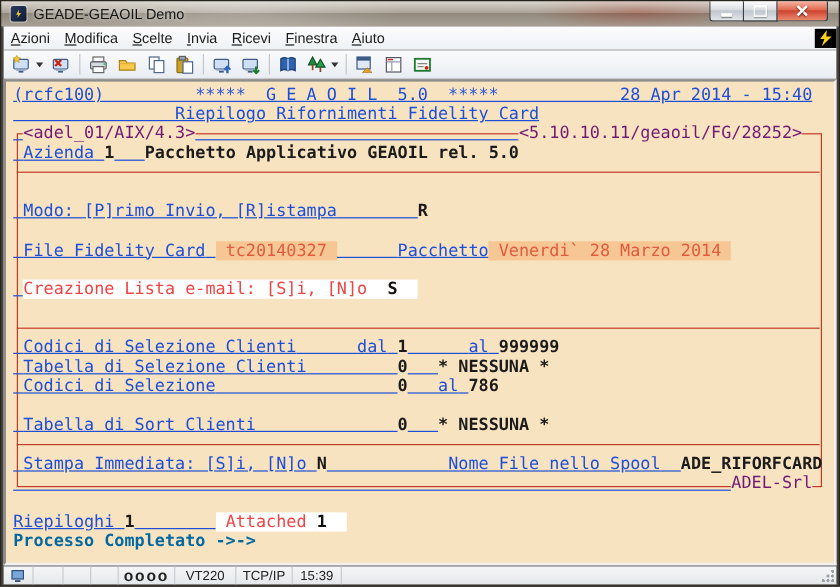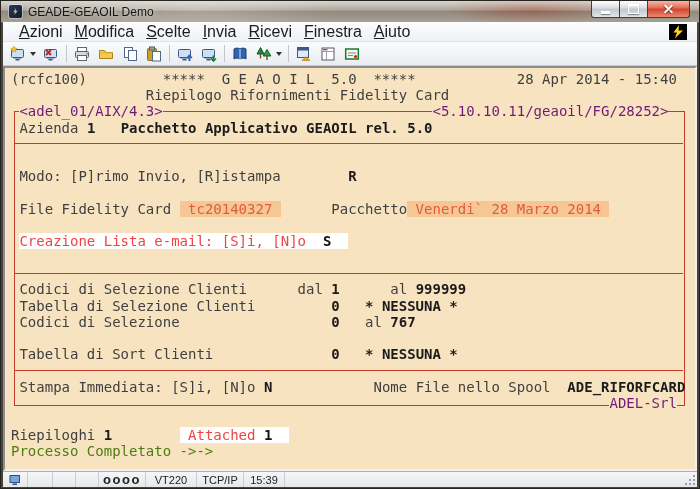--- a/index.html
+++ b/index.html
@@ -28,47 +28,47 @@
     background:linear-gradient(#f7b5a6,#e06a4e 45%,#ce4330 50%,#ea8a6e);}
   .glyph-min{width:9px;height:3px;background:#fff;box-shadow:0 1px 1px rgba(0,0,0,.45);margin-top:6px;}
   .glyph-max{width:9px;height:7px;border:1px solid #fff;border-top-width:2px;box-shadow:0 1px 1px rgba(0,0,0,.35);}
   .glyph-close{position:relative;width:11px;height:11px;}
   .glyph-close::before,.glyph-close::after{content:"";position:absolute;left:0;top:4.5px;width:11px;height:2px;background:#fff;
     box-shadow:0 1px 1px rgba(0,0,0,.4);}
   .glyph-close::before{transform:rotate(45deg);}
   .glyph-close::after{transform:rotate(-45deg);}
   
   .menubar{position:absolute;top:21px;left:2px;right:2px;height:20px;display:flex;align-items:center;
-    background:linear-gradient(#fdfdfe,#eef1f5);border-bottom:1px solid #e0e3e7;padding:0 10px;box-sizing:border-box;
-    font-size:16px;color:#1c1c1c;}
+    background:linear-gradient(#fdfdfe,#eef1f5);border-bottom:1px solid #e0e3e7;padding:0 0;box-sizing:border-box;
+    font-size:12px;color:#1c1c1c;}
   .menu-item{padding:2px 6px;white-space:nowrap;}
   .menu-item u{text-decoration:underline;}
   .hotspot{margin-left:auto;width:18px;height:16px;background:#000;display:flex;align-items:center;justify-content:center;}
   
   .toolbar{position:absolute;top:41px;left:2px;right:2px;height:24px;display:flex;align-items:center;
     background:linear-gradient(#fafbfc,#e9edf2);border-bottom:1px solid #c6cace;padding:0 3px;box-sizing:border-box;}
   .tbtn{width:24px;height:21px;display:flex;align-items:center;justify-content:center;border-radius:2px;}
   .tsep{width:1px;height:17px;background:#c2c6cb;margin:0 3px;}
   .dd{width:0;height:0;border:3.5px solid transparent;border-top:4px solid #333;margin:4px 3px 0 0;}
   
   .client{position:absolute;top:65px;left:2px;right:2px;height:405px;background:#f8e3c1;
     border:2px solid;border-color:#8d8d8d #f1f1f1 #f1f1f1 #8d8d8d;box-sizing:border-box;}
   .screen{position:absolute;left:0;top:0;right:0;bottom:0;padding:3px 0 0 6px;
     font-family:"DejaVu Sans Mono",monospace;font-size:14px;color:#7b7b7b;}
   .redbox{position:absolute;left:9px;top:43px;width:669px;height:293px;border:1px solid #c23a28;z-index:0;}
   .rdiv{position:absolute;left:9px;width:669px;height:1px;background:#c23a28;z-index:0;}
   .rdiv.d1{top:75px;} .rdiv.d2{top:205px;} .rdiv.d3{top:302px;}
   .trow{position:relative;z-index:1;height:16.2px;line-height:16.2px;white-space:pre;}
-  .seg-t{color:#404040;}
+  .seg-t{color:#1d4ed8;text-decoration:underline;}
   .seg-v{color:#1b1b1b;font-weight:bold;}
   .seg-bt{color:#701a75;background:#f8e3c1;}
   .seg-hl{color:#df5c3c;background:#f6c795;}
   .seg-wb{color:#ef4444;background:#ffffff;}
   .seg-wbv{color:#111;background:#ffffff;font-weight:bold;}
-  .seg-msg{color:#4d7c0f;font-weight:normal;}
+  .seg-msg{color:#0369a1;font-weight:bold;}
   
   .statusbar{position:absolute;top:470px;left:2px;right:2px;height:16px;display:flex;align-items:stretch;
     background:linear-gradient(#f5f6f7,#e5e8eb);border-top:1px solid #adb1b7;font-size:11px;color:#222;box-sizing:border-box;}
   .scell{border-right:1px solid #c9cdd2;display:flex;align-items:center;justify-content:center;white-space:nowrap;overflow:hidden;}
   .scell.icon-cell{width:24px;}
   .scell.flexcell{flex:1;border-right:none;position:relative;}
   .sgrip{position:absolute;right:1px;bottom:1px;width:12px;height:12px;
     background:
      radial-gradient(circle at 10px 10px,#9aa0a8 1.2px,transparent 1.4px),
      radial-gradient(circle at 6px 10px,#9aa0a8 1.2px,transparent 1.4px),
@@ -233,21 +233,21 @@
         <div class="trow"></div>
         <div class="trow"><span class="seg-t"> </span><span class="seg-t">Modo: [P]rimo Invio, [R]istampa</span><span class="seg-t">        </span><span class="seg-v">R</span></div>
         <div class="trow"></div>
         <div class="trow"><span class="seg-t"> </span><span class="seg-t">File Fidelity Card</span><span class="seg-t"> </span><span class="seg-hl"> tc20140327 </span><span class="seg-t">      </span><span class="seg-t">Pacchetto</span><span class="seg-hl"> Venerdi` 28 Marzo 2014 </span></div>
         <div class="trow"></div>
         <div class="trow"><span class="seg-t"> </span><span class="seg-wb">Creazione Lista e-mail: [S]i, [N]o  </span><span class="seg-wbv">S</span><span class="seg-wb">  </span></div>
         <div class="trow"></div>
         <div class="trow"></div>
         <div class="trow"><span class="seg-t"> </span><span class="seg-t">Codici di Selezione Clienti</span><span class="seg-t">      </span><span class="seg-t">dal</span><span class="seg-t"> </span><span class="seg-v">1</span><span class="seg-t">      </span><span class="seg-t">al</span><span class="seg-t"> </span><span class="seg-v">999999</span></div>
         <div class="trow"><span class="seg-t"> </span><span class="seg-t">Tabella di Selezione Clienti</span><span class="seg-t">         </span><span class="seg-v">0</span><span class="seg-t">   </span><span class="seg-v">* NESSUNA *</span></div>
-        <div class="trow"><span class="seg-t"> </span><span class="seg-t">Codici di Selezione</span><span class="seg-t">                  </span><span class="seg-v">0</span><span class="seg-t">   </span><span class="seg-t">al</span><span class="seg-t"> </span><span class="seg-v">767</span></div>
+        <div class="trow"><span class="seg-t"> </span><span class="seg-t">Codici di Selezione</span><span class="seg-t">                  </span><span class="seg-v">0</span><span class="seg-t">   </span><span class="seg-t">al</span><span class="seg-t"> </span><span class="seg-v">786</span></div>
         <div class="trow"></div>
         <div class="trow"><span class="seg-t"> </span><span class="seg-t">Tabella di Sort Clienti</span><span class="seg-t">              </span><span class="seg-v">0</span><span class="seg-t">   </span><span class="seg-v">* NESSUNA *</span></div>
         <div class="trow"></div>
         <div class="trow"><span class="seg-t"> </span><span class="seg-t">Stampa Immediata: [S]i, [N]o</span><span class="seg-t"> </span><span class="seg-v">N</span><span class="seg-t">            </span><span class="seg-t">Nome File nello Spool</span><span class="seg-t">  </span><span class="seg-v">ADE_RIFORFCARD</span></div>
         <div class="trow"><span class="seg-t">                                                                       </span><span class="seg-bt">ADEL-Srl</span></div>
         <div class="trow"></div>
         <div class="trow"><span class="seg-t">Riepiloghi</span><span class="seg-t"> </span><span class="seg-v">1</span><span class="seg-t">        </span><span class="seg-wb"> Attached </span><span class="seg-wbv">1</span><span class="seg-wb">  </span></div>
         <div class="trow"><span class="seg-msg">Processo Completato -&gt;-&gt;</span></div>
       </div>
   </div>

